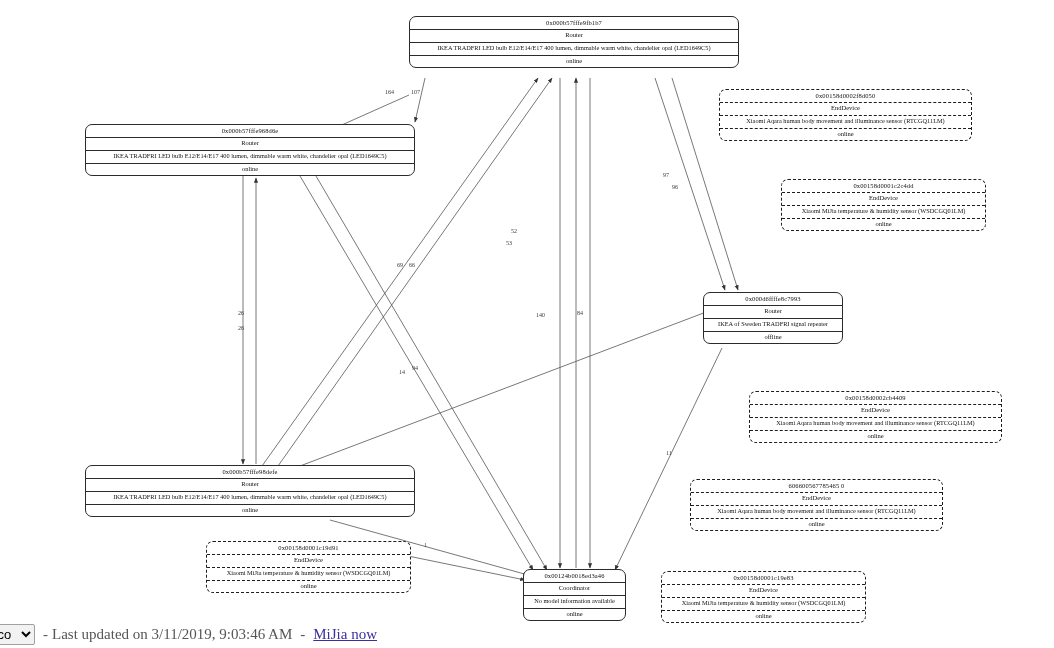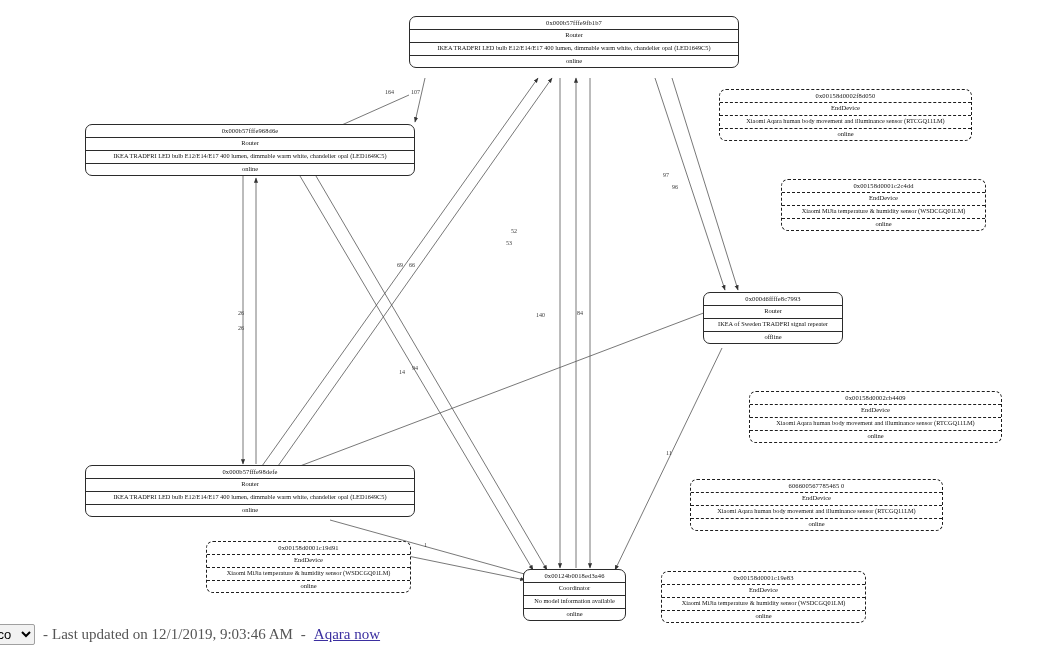--- a/index.html
+++ b/index.html
@@ -245,18 +245,18 @@
     <div class="edge-label" style="left:666px; top:450px;">11</div>
     <div class="edge-label" style="left:424px; top:542px;">1</div>
 
   </div>
 
   <div id="statusbar">
     <span class="sel-wrap">
       <select class="topo-select"><option value="Circo">Circo</option><option value="Dot">Dot</option><option value="Neato">Neato</option><option value="Fdp">Fdp</option><option value="Twopi">Twopi</option></select>
     </span>
     <span class="sep">-</span>
-    <span class="updated">Last updated on 12/1/2019, 9:03:46 AM</span>
+    <span class="updated">Last updated on 3/11/2019, 9:03:46 AM</span>
     <span class="sep">-</span>
-    <a class="update-link" href="#">Aqara now</a>
+    <a class="update-link" href="#">MiJia now</a>
   </div>
 
 </div>
 
 </body></html>

